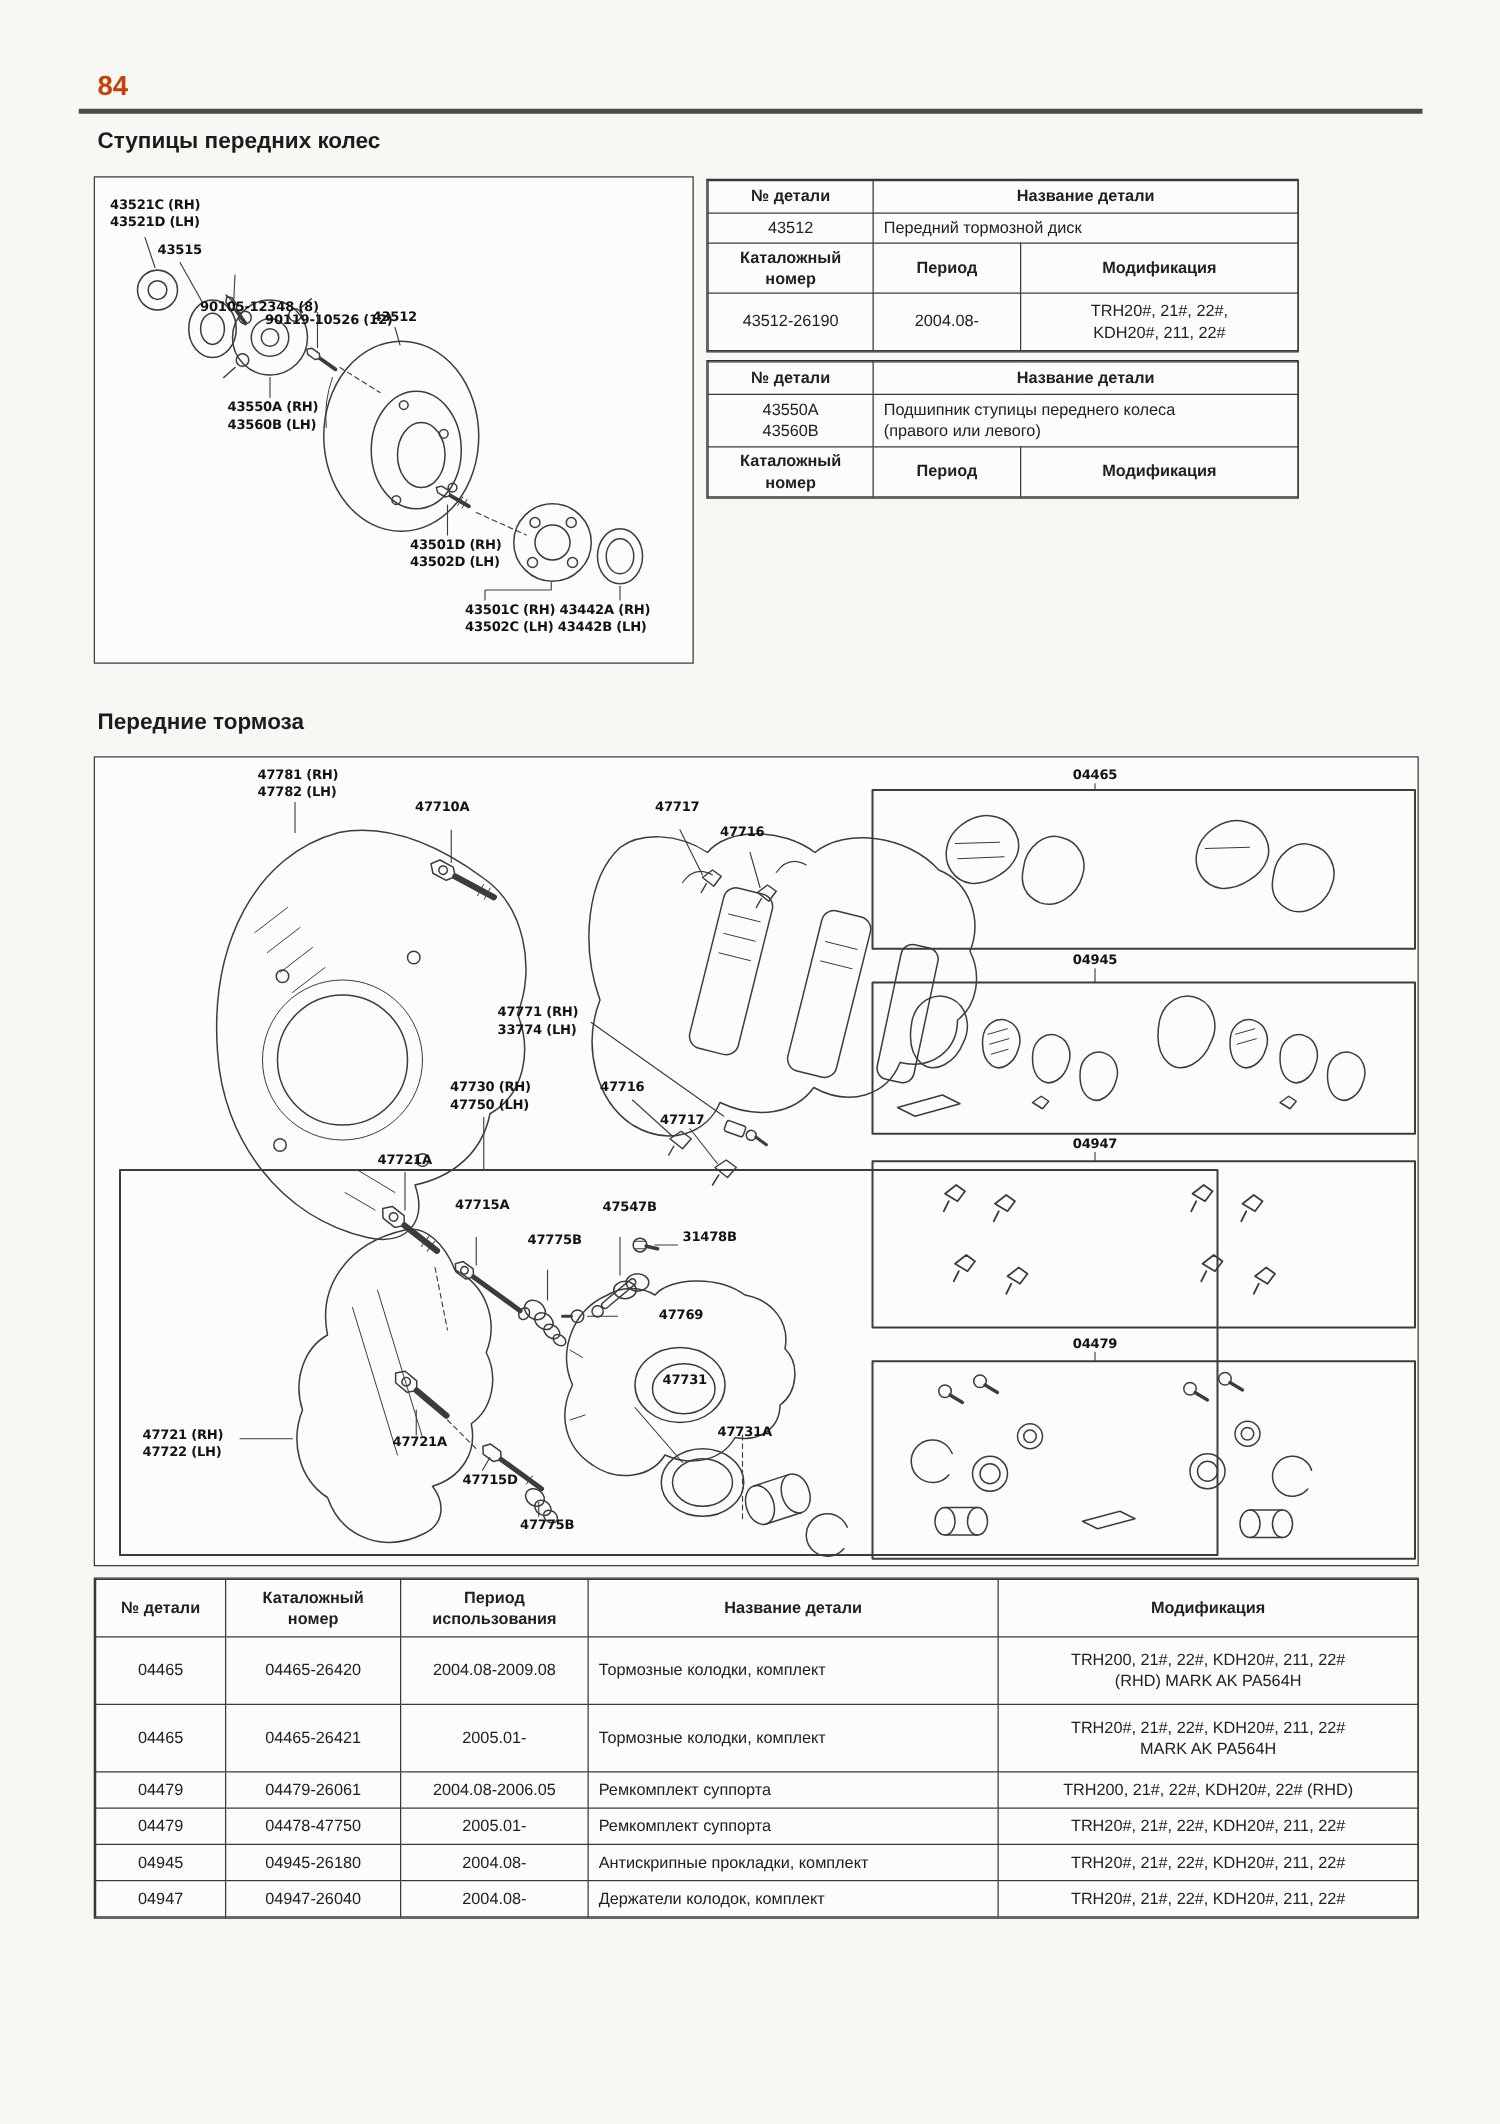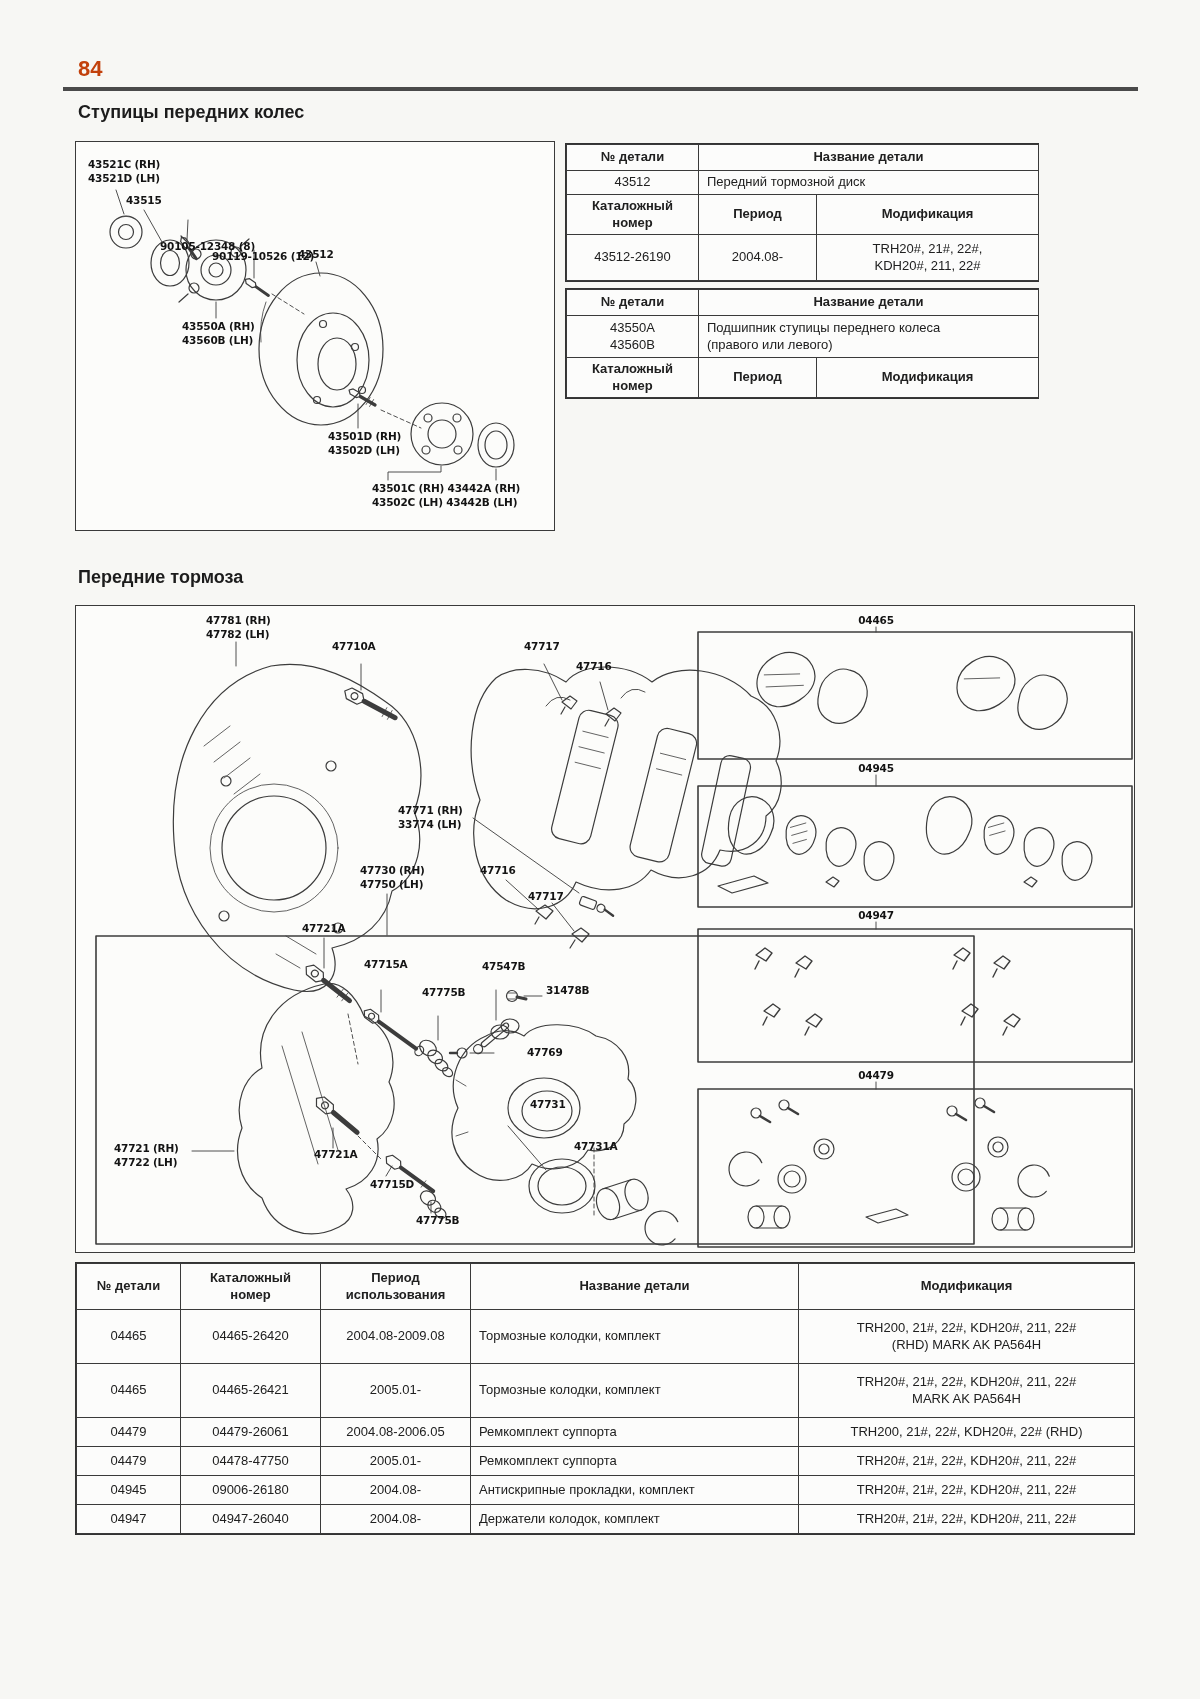--- a/index.html
+++ b/index.html
@@ -509,21 +509,21 @@
       </tr>
       <tr style="height:29px">
         <td>04479</td>
         <td>04478-47750</td>
         <td>2005.01-</td>
         <td class="left">Ремкомплект суппорта</td>
         <td>TRH20#, 21#, 22#, KDH20#, 211, 22#</td>
       </tr>
       <tr style="height:29px">
         <td>04945</td>
-        <td>09006-26180</td>
+        <td>04945-26180</td>
         <td>2004.08-</td>
         <td class="left">Антискрипные прокладки, комплект</td>
         <td>TRH20#, 21#, 22#, KDH20#, 211, 22#</td>
       </tr>
       <tr style="height:29px">
         <td>04947</td>
         <td>04947-26040</td>
         <td>2004.08-</td>
         <td class="left">Держатели колодок, комплект</td>
         <td>TRH20#, 21#, 22#, KDH20#, 211, 22#</td>

